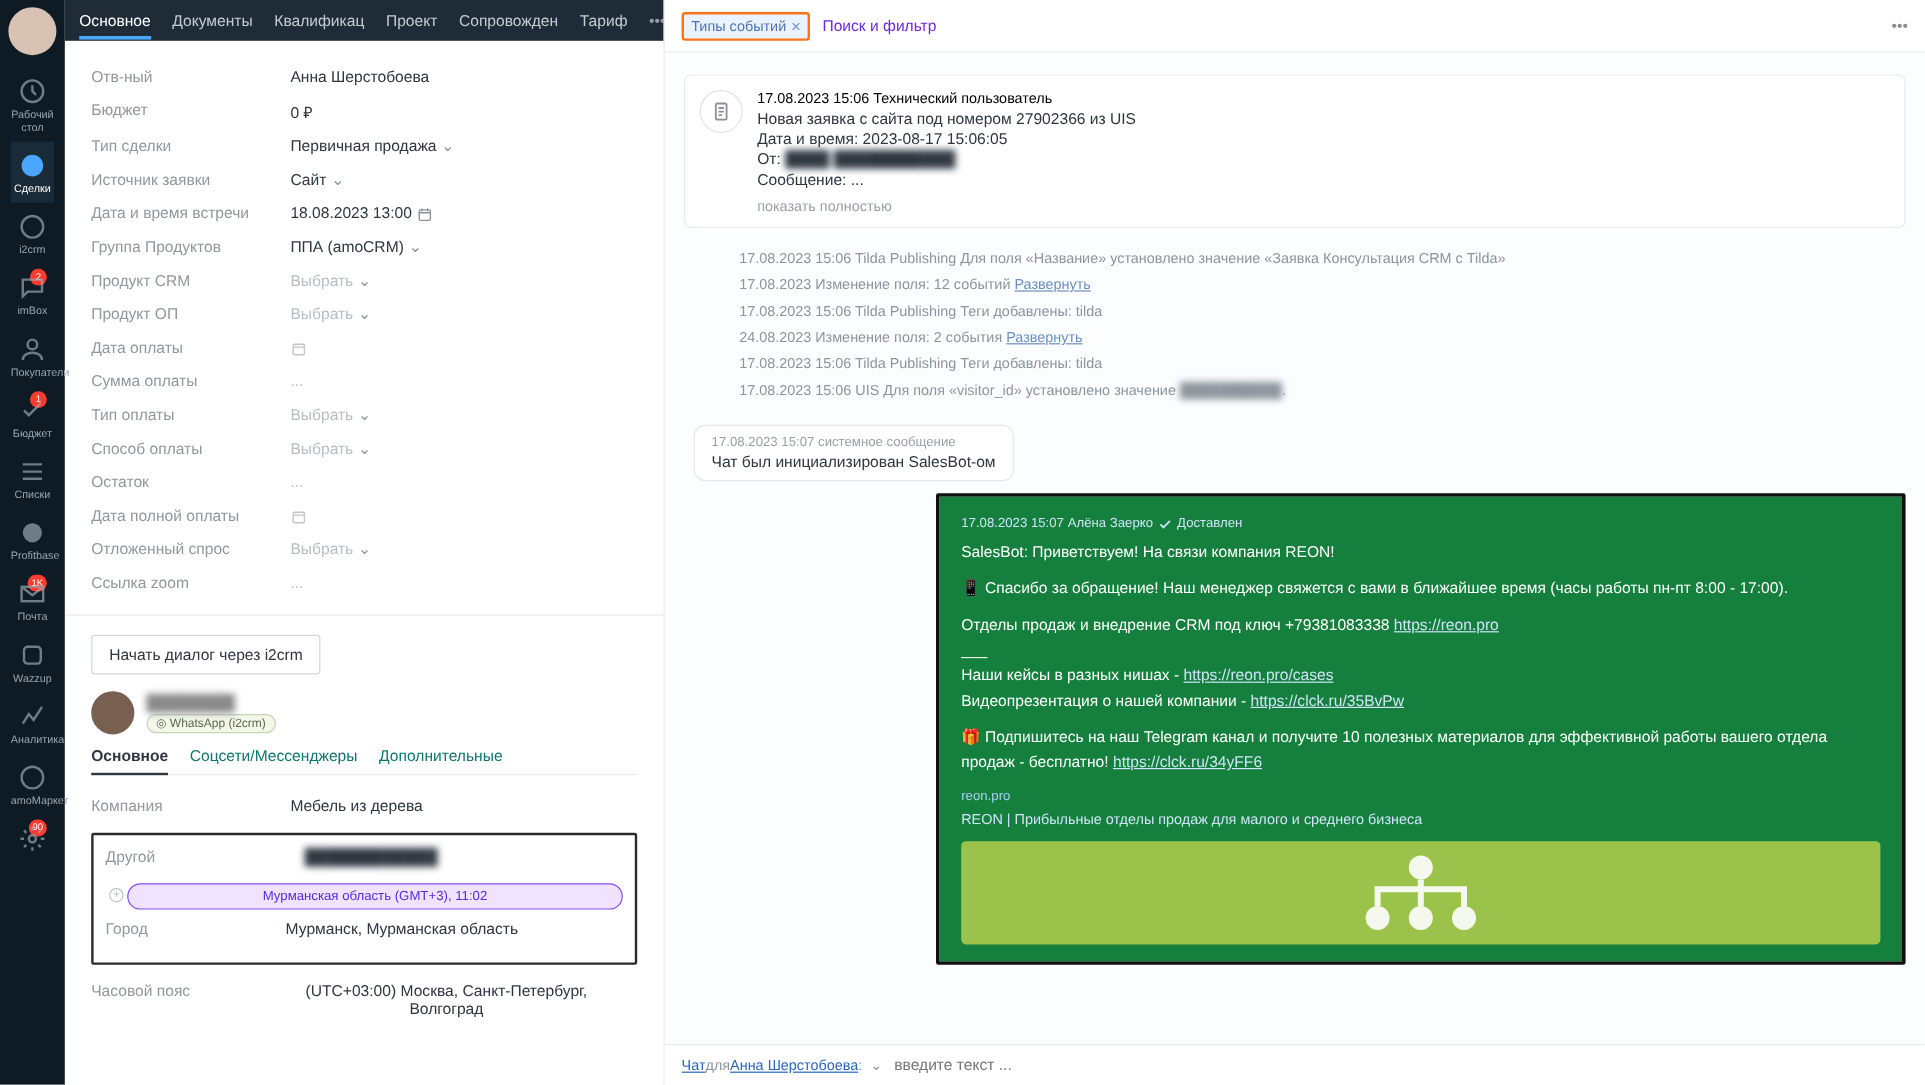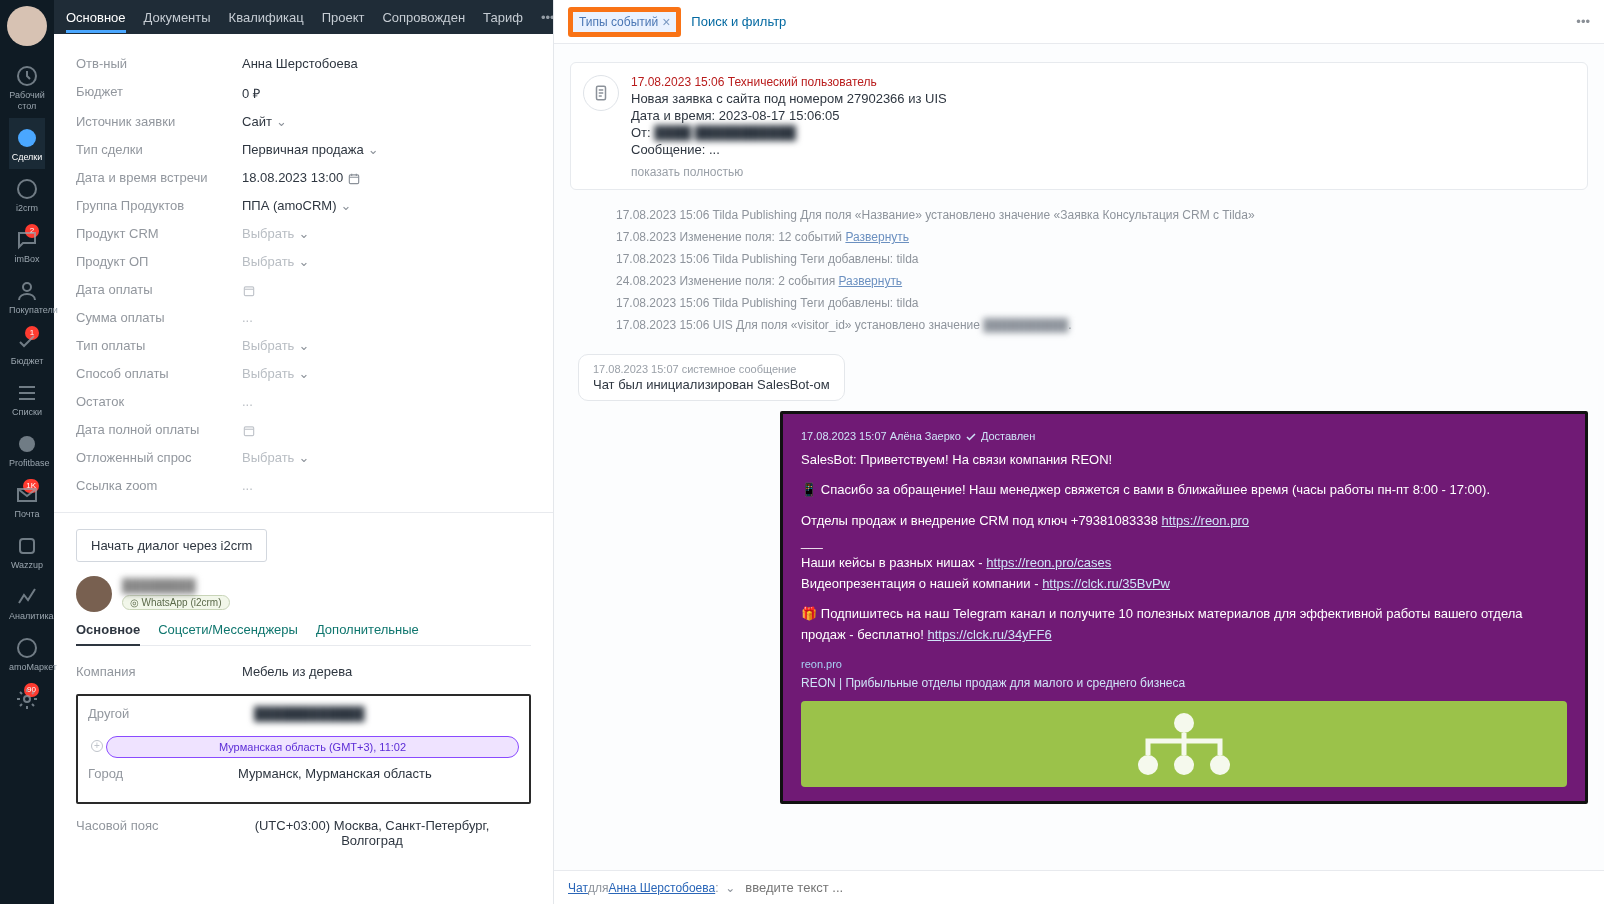--- a/index.html
+++ b/index.html
@@ -45,41 +45,41 @@
 .subtabs .stab.active { color: #2e3640; font-weight: 600; }
 .subtabs .stab.active::after { content: ""; position: absolute; left: 0; right: 0; bottom: -1px; height: 2px; background: #2e3640; }
 
 .highlight-box { border: 2px solid #2a2a2a; border-radius: 2px; padding: 10px 10px; margin: 8px 0; }
 .chip { display: flex; align-items: center; justify-content: center; background: #efe3ff; border: 1px solid #8a4bff; border-radius: 14px; font-size: 11px; color: #5b2bd6; padding: 4px 0; margin: 2px 0 6px 18px; position: relative; }
 .chip .plus { position: absolute; left: -16px; top: 3px; width: 12px; height: 12px; border: 1px solid #bfc4cb; border-radius: 6px; color: #bfc4cb; font-size: 10px; line-height: 10px; text-align: center; }
 
 
 .feed { flex: 1; display: flex; flex-direction: column; background: #fff; }
 .feed-top { height: 44px; border-bottom: 1px solid #e8eaee; display: flex; align-items: center; padding: 0 14px; gap: 10px; }
-.ftag { border: 5px solid #f97316; background: #eaf2ff; color: #4a76b4; font-size: 12px; padding: 2px 6px; border-radius: 3px; display: inline-flex; align-items: center; gap: 4px; }
+.ftag { border: 2px solid #f97316; background: #eaf2ff; color: #4a76b4; font-size: 12px; padding: 2px 6px; border-radius: 3px; display: inline-flex; align-items: center; gap: 4px; }
 .ftag .x { font-size: 14px; cursor: pointer; color: #7a98c2; }
-.fsearch { color: #0369a1; font-size: 13px; }
+.fsearch { color: #6d28d9; font-size: 13px; }
 .fmenu { margin-left: auto; color: #8a8f96; cursor: pointer; }
 
 .feed-body { flex: 1; overflow-y: auto; padding: 18px 16px 8px 16px; background: #fcfdfe; }
 .card { border: 1px solid #e7eaee; border-radius: 6px; padding: 12px 14px 10px 60px; position: relative; background: #fff; margin-bottom: 14px; }
 .card .cicon { position: absolute; left: 12px; top: 12px; width: 36px; height: 36px; border: 1px solid #dfe3e8; border-radius: 50%; display: flex; align-items: center; justify-content: center; color: #8b9199; }
-.card .meta { font-size: 12px; color: #b91c1c; }
+.card .meta { font-size: 12px; color: #000000; }
 .card .line { font-size: 13px; color: #2e3640; margin-top: 2px; }
 .card .show { font-size: 12px; color: #9aa0a8; margin-top: 8px; cursor: pointer; }
 
 .log { font-size: 12px; color: #8e949c; padding: 4px 0 4px 46px; }
 .log .lnk { color: #6b90c0; text-decoration: underline; cursor: pointer; }
 .log-blur { filter: blur(3px); }
 
 .bubble { margin: 18px 0 10px 8px; display: inline-block; background: #fff; border: 1px solid #e4e7eb; border-radius: 10px; padding: 8px 14px; font-size: 13px; }
 .bubble .bmeta { font-size: 11px; color: #9aa0a8; margin-bottom: 2px; }
 
 .chat-hl { border: 3px solid #111; border-radius: 2px; margin-left: 210px; }
-.chat { background: #701a75; color: #fff; padding: 14px 18px; font-size: 13px; line-height: 1.6; }
+.chat { background: #15803d; color: #fff; padding: 14px 18px; font-size: 13px; line-height: 1.6; }
 .chat .cmeta { font-size: 11px; color: #cfe4f8; display: flex; align-items: center; gap: 4px; margin-bottom: 4px; }
 .chat a { color: #cfe4f8; text-decoration: underline; }
 .chat .site { font-size: 11px; color: #a8d1f4; margin-top: 10px; }
 .chat .desc { font-size: 12px; color: #cfe4f8; }
 .chat .preview { margin-top: 8px; height: 86px; background: #9bc24a; border-radius: 4px; display: flex; align-items: center; justify-content: center; }
 .chat .preview svg { fill: #fff; opacity: .9; }
 
 .feed-foot { height: 34px; border-top: 1px solid #e8eaee; display: flex; align-items: center; padding: 0 14px; background: #fff; font-size: 12px; color: #8e949c; }
 .feed-foot .u { color: #2a66b8; text-decoration: underline; }
 .feed-foot input { border: none; outline: none; margin-left: 10px; font-size: 13px; width: 320px; }
@@ -156,26 +156,26 @@
     <div class="fields">
       <div class="row">
           <div class="lbl">Отв-ный</div>
           <div class="val">Анна Шерстобоева</div>
         </div>
       <div class="row">
           <div class="lbl">Бюджет</div>
           <div class="val">0 ₽</div>
         </div>
       <div class="row">
+          <div class="lbl">Тип сделки</div>
+          <div class="val"><span>Первичная продажа</span><span class="chev">⌄</span></div>
+        </div>
+      <div class="row">
           <div class="lbl">Источник заявки</div>
           <div class="val"><span>Сайт</span><span class="chev">⌄</span></div>
-        </div>
-      <div class="row">
-          <div class="lbl">Тип сделки</div>
-          <div class="val"><span>Первичная продажа</span><span class="chev">⌄</span></div>
         </div>
       <div class="row">
           <div class="lbl">Дата и время встречи</div>
           <div class="val"><span>18.08.2023 13:00</span> <svg class="cal" width="14" height="14" viewBox="0 0 24 24" stroke="#8b9199" fill="none" stroke-width="2">
               <rect x="4" y="5" width="16" height="15" rx="2"></rect>
               <path d="M4 9h16M8 3v4M16 3v4"></path>
             </svg></div>
         </div>
       <div class="row">
           <div class="lbl">Группа Продуктов</div>

